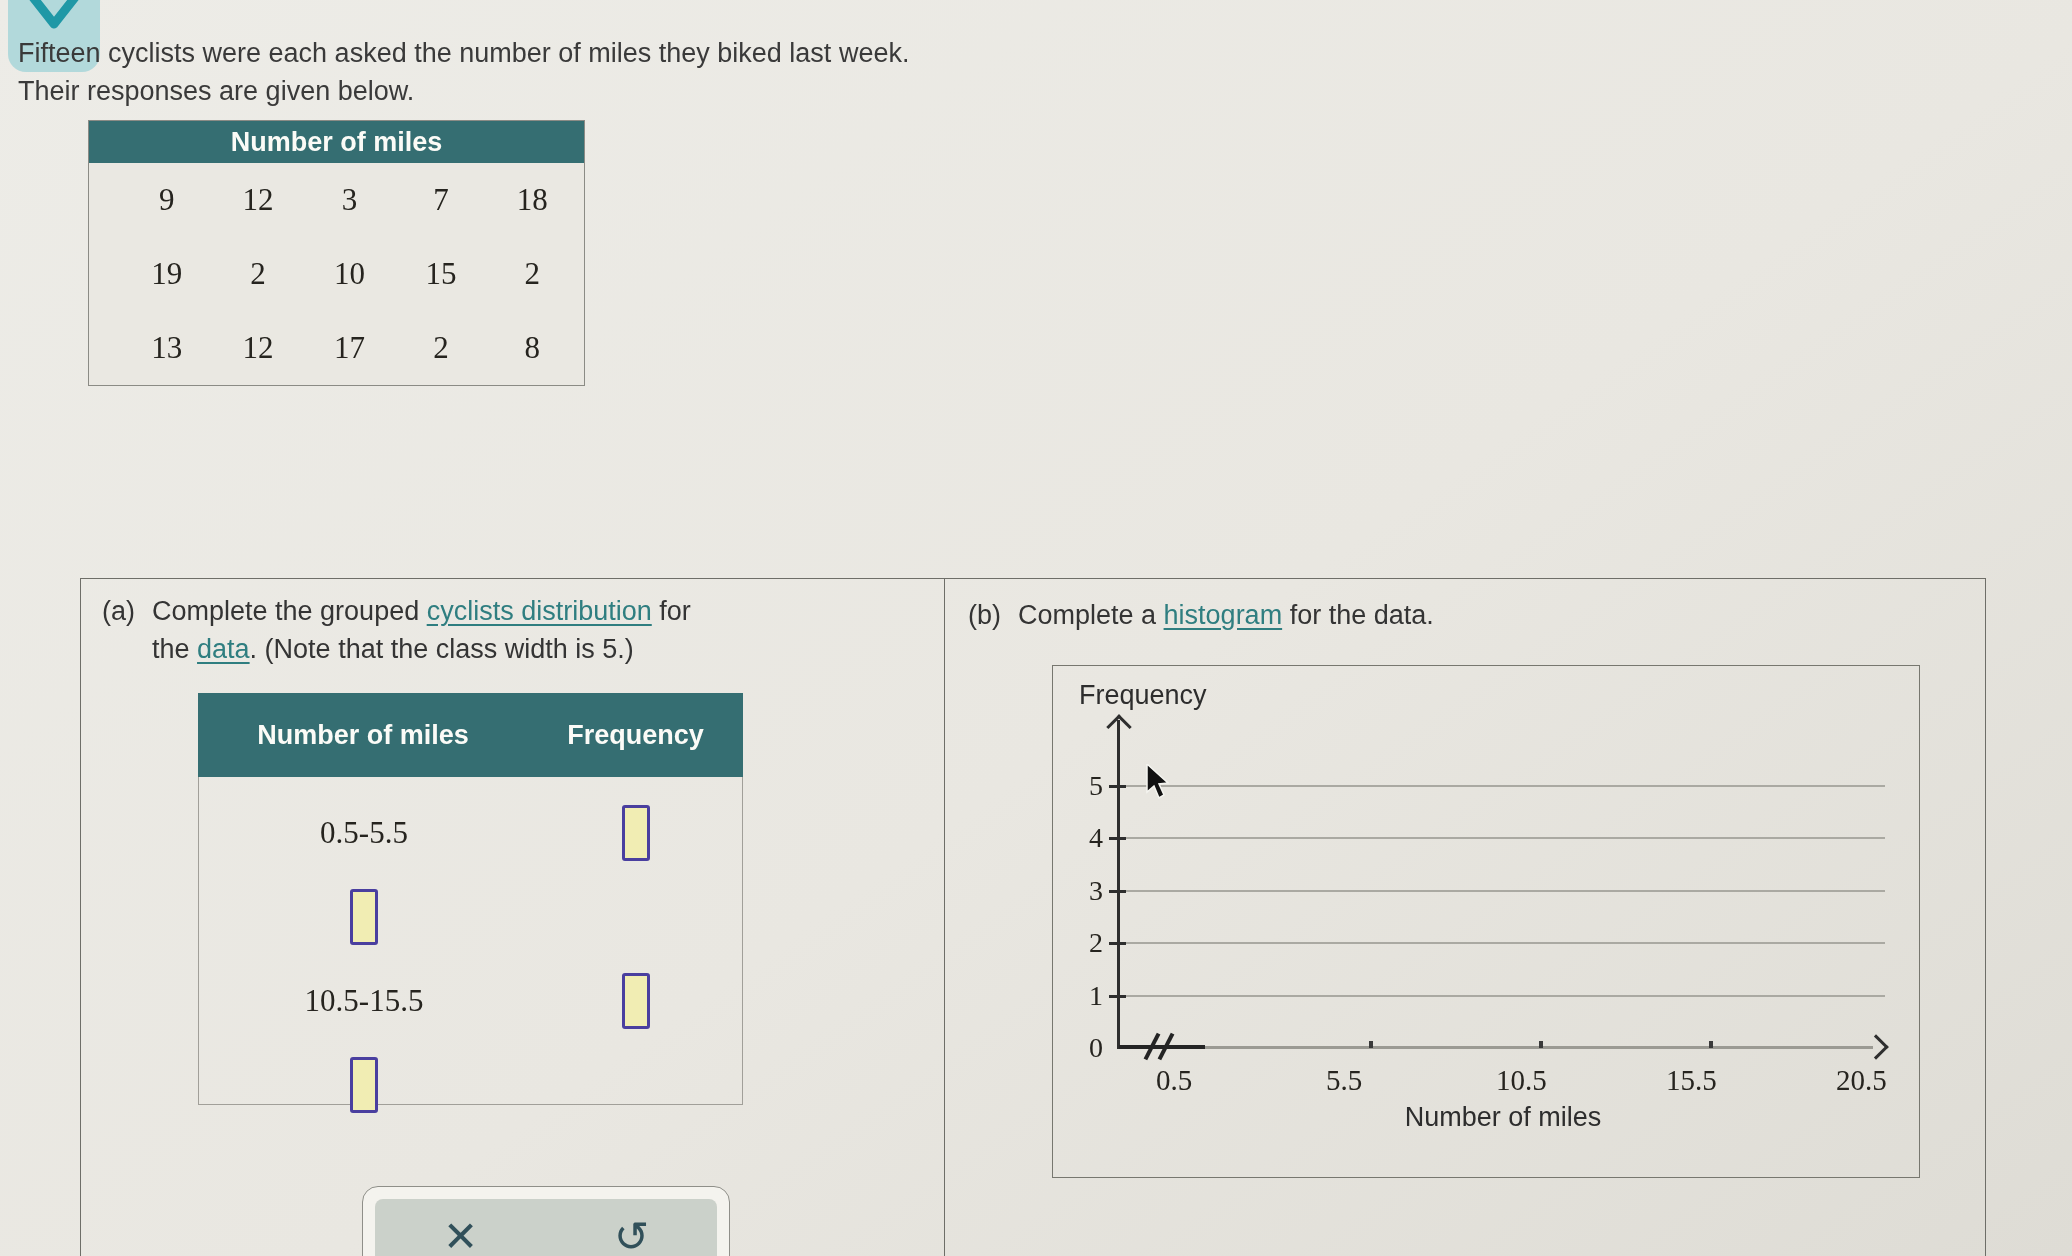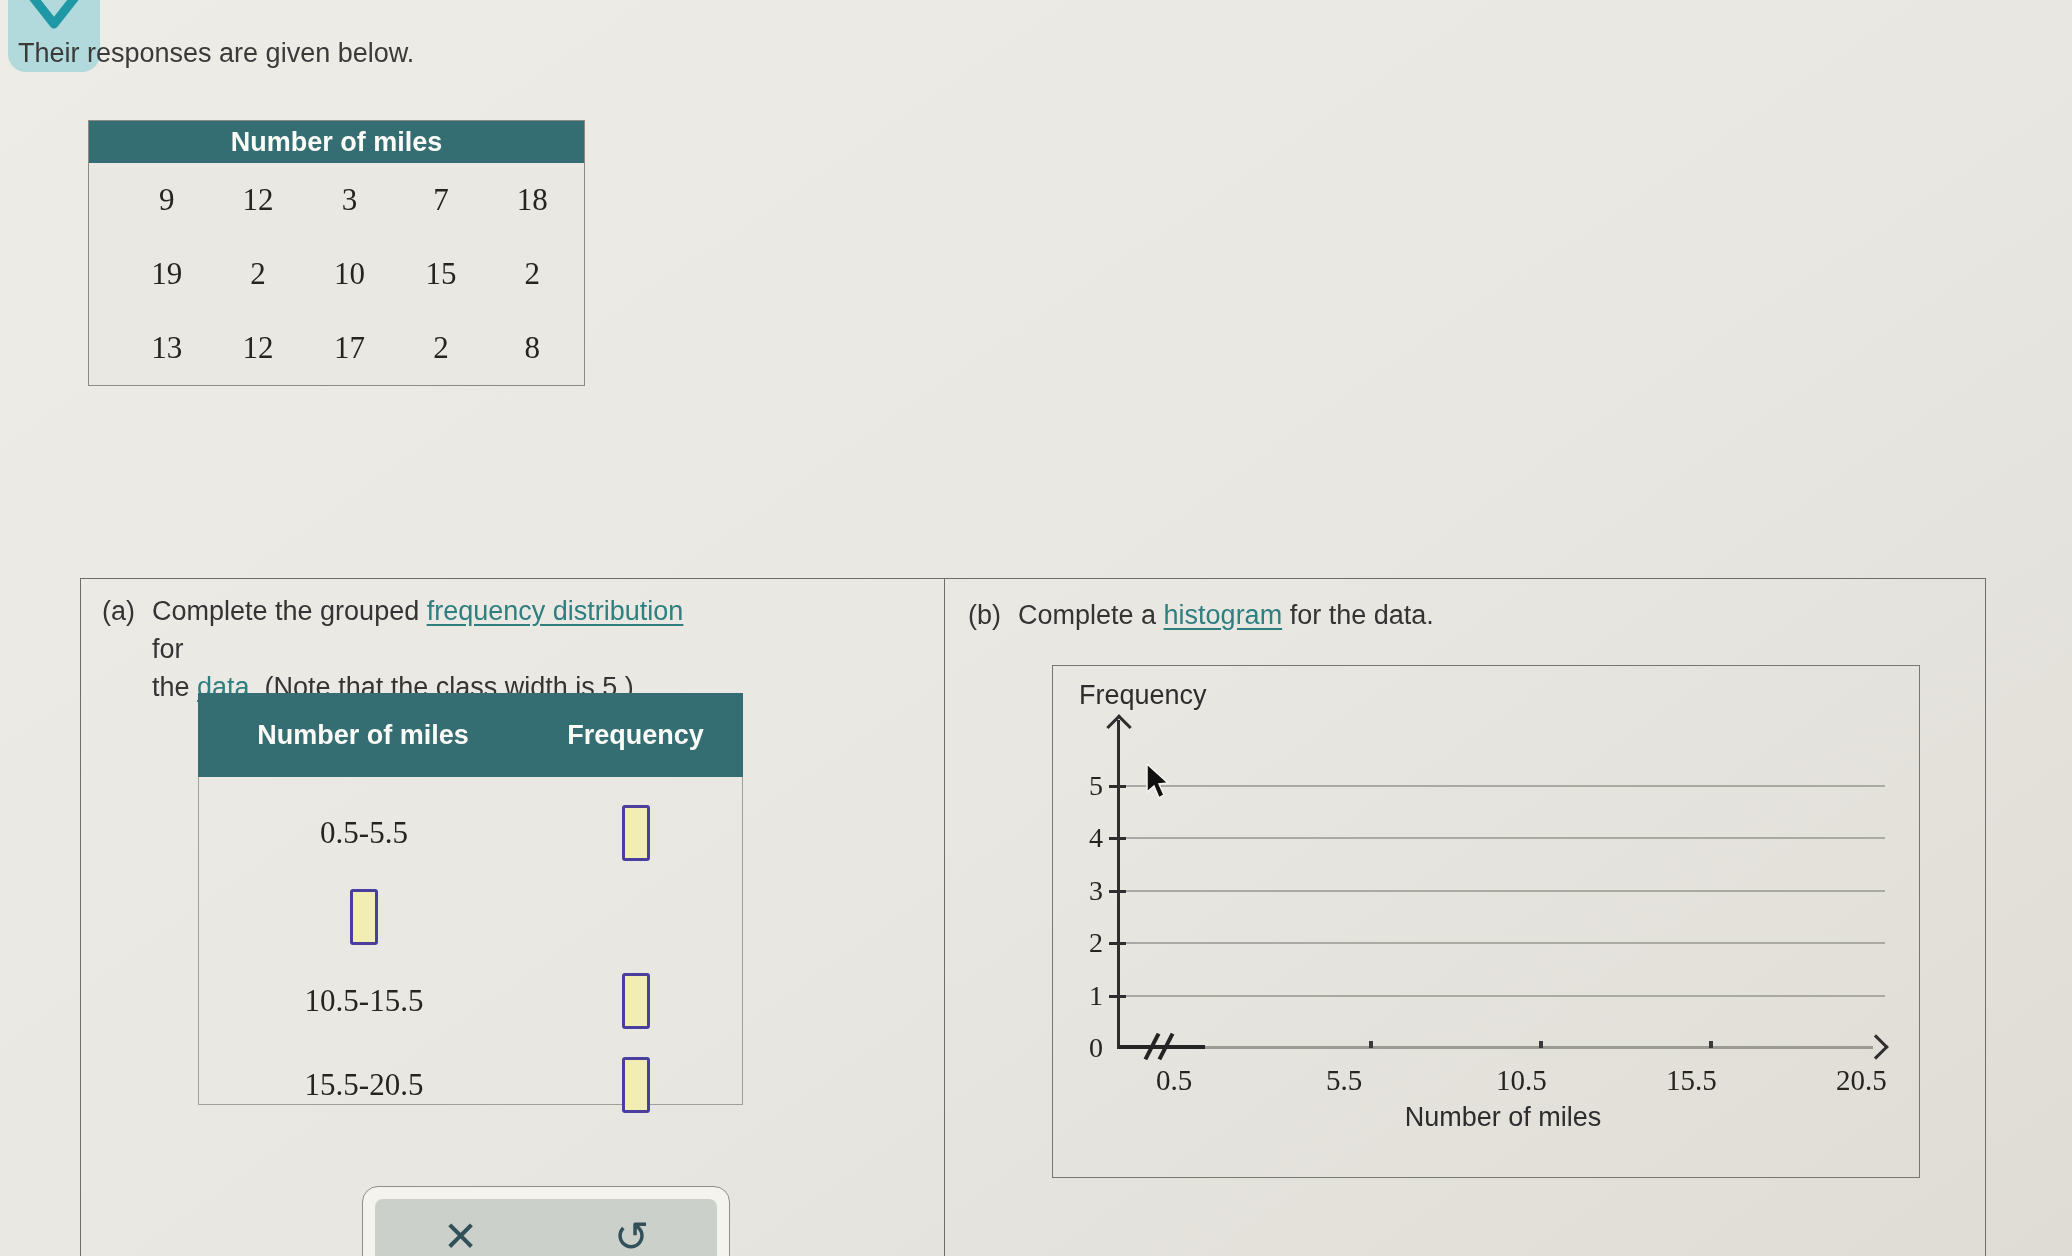--- a/index.html
+++ b/index.html
@@ -110,20 +110,21 @@
 
 <div id="canvas">
 
   <div class="abs collapse-chip">
     <svg width="92" height="98" viewBox="0 0 92 98">
       <polyline points="24,22 46,50 68,22" fill="none" stroke="#1f98a6" stroke-width="9" stroke-linecap="round" stroke-linejoin="round"></polyline>
     </svg>
   </div>
 
   <div class="abs problem">
+    <div>Fifteen cyclists were each asked the number of miles they biked last week.</div>
     <div>Their responses are given below.</div>
   </div>
 
   <div class="abs dtable">
     <div class="hdr">Number of miles</div>
     <div class="body">
       <div class="cell">9</div>
       <div class="cell">12</div>
       <div class="cell">3</div>
       <div class="cell">7</div>
@@ -140,21 +141,21 @@
       <div class="cell">8</div>
     </div>
   </div>
 
   <div class="abs panel"></div>
   <div class="abs panel-divider"></div>
 
   <div class="abs prompt prompt-a">
     <div class="plabel">(a)</div>
     <div>
-      <span>Complete the grouped </span><span class="tlink">frequency distribution</span><span> for</span><br>
+      <span>Complete the grouped </span><span class="tlink">cyclists distribution</span><span> for</span><br>
       <span>the </span><span class="tlink">data</span><span>. (Note that the class width is 5.)</span>
     </div>
   </div>
 
   <div class="abs ftable">
     <div class="fhdr">
       <div>Number of miles</div>
       <div>Frequency</div>
     </div>
     <div class="fbody">
@@ -169,21 +170,20 @@
             <div class="finput"></div>
           </div>
       </div>
       <div class="frow">
         <div class="fclass">10.5-15.5</div>
         <div class="finput-wrap">
             <div class="finput"></div>
           </div>
       </div>
       <div class="frow">
-        <div class="fclass">15.5-20.5</div>
         <div class="finput-wrap">
             <div class="finput"></div>
           </div>
       </div>
     </div>
   </div>
 
   <div class="abs prompt prompt-b">
     <div class="plabel">(b)</div>
     <div>

